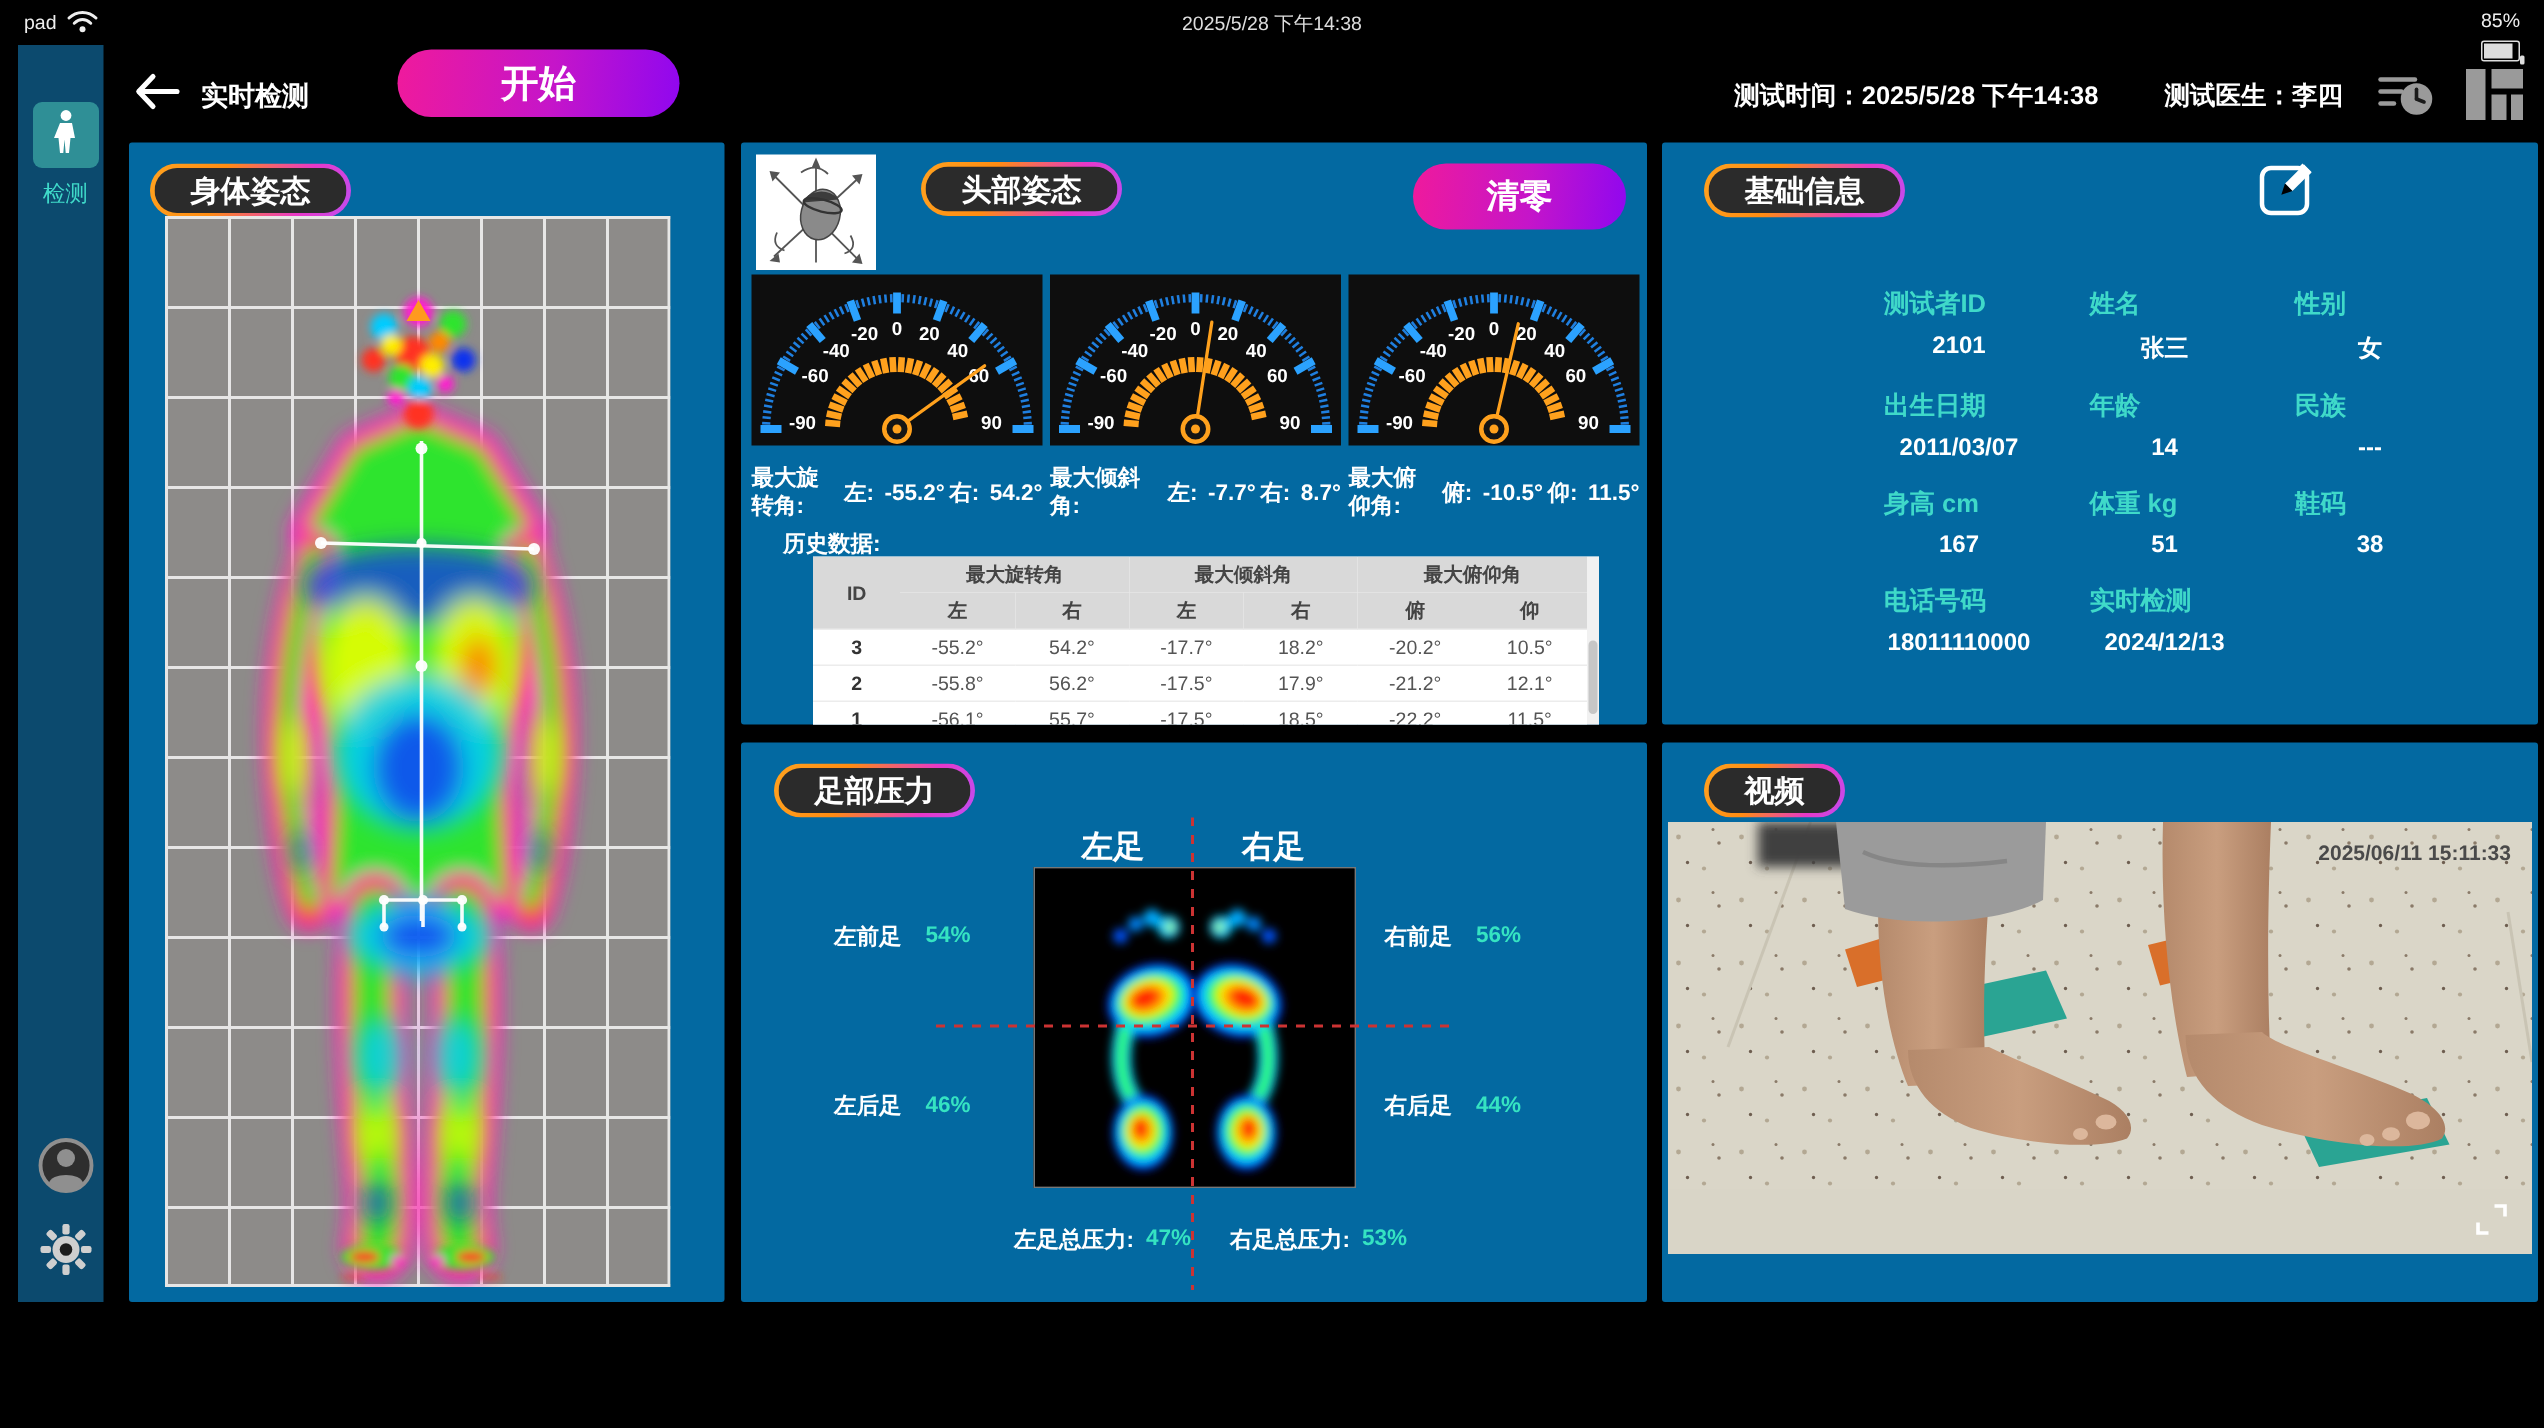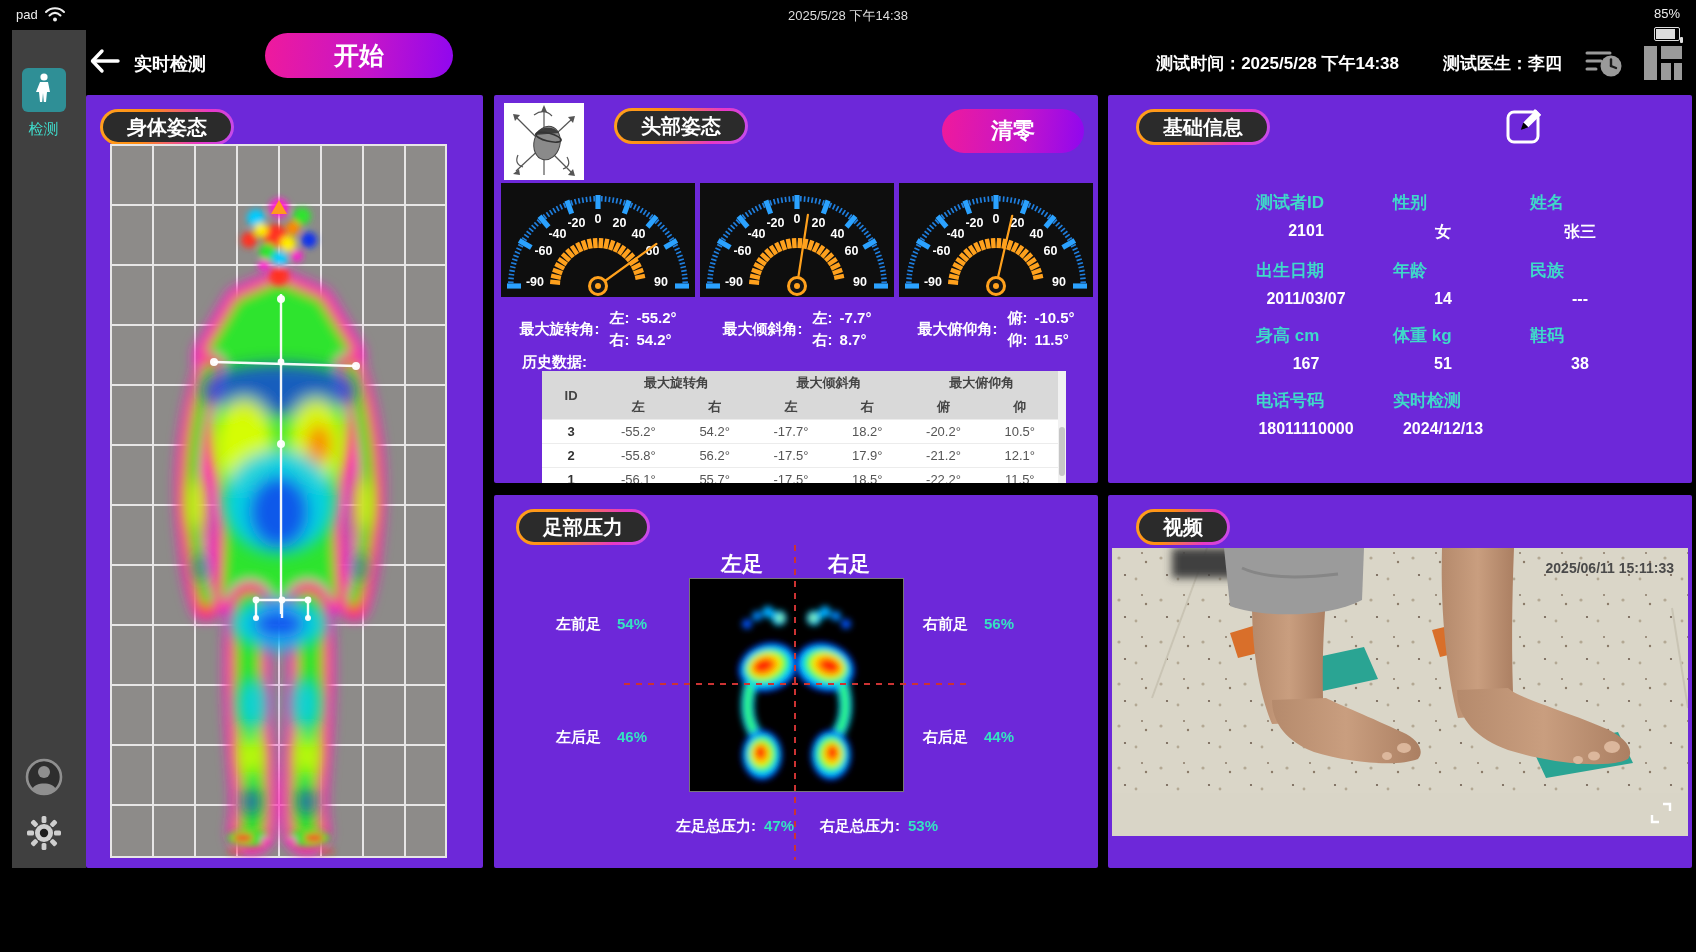--- a/index.html
+++ b/index.html
@@ -17,48 +17,48 @@
   #header{position:absolute;left:0;top:30px;width:1696px;height:65px;}
   #back-btn{position:absolute;left:88px;top:16px;width:34px;height:30px;cursor:pointer;}
   #page-title{position:absolute;left:134px;top:22px;font-size:18px;font-weight:bold;}
   .grad-btn{background:linear-gradient(95deg,#ef1a9c 0%,#c515c9 55%,#9007ef 100%);
     border:none;border-radius:23px;color:#fff;font-weight:bold;cursor:pointer;
     display:flex;align-items:center;justify-content:center;font-family:inherit;}
   #start-btn{position:absolute;left:265px;top:3px;width:188px;height:45px;font-size:25px;}
   #header-right{position:absolute;right:134px;top:22px;display:flex;gap:44px;font-size:17px;font-weight:bold;white-space:nowrap;}
   #header-icons{position:absolute;right:12px;top:14px;display:flex;gap:18px;align-items:center;}
   
-  #sidebar{position:absolute;left:12px;top:30px;width:74px;height:838px;background:#404040;}
+  #sidebar{position:absolute;left:12px;top:30px;width:57px;height:838px;background:#0c4a6e;}
   #detect-btn{position:absolute;left:10px;top:38px;width:44px;height:44px;background:#2f8f96;border-radius:6px;
     display:flex;align-items:center;justify-content:center;cursor:pointer;}
   #detect-label{position:absolute;left:0;width:63px;top:90px;text-align:center;color:#3fd9c9;font-size:15px;}
   #profile-btn{position:absolute;left:13px;top:728px;width:38px;height:38px;cursor:pointer;}
   #settings-btn{position:absolute;left:14px;top:785px;width:36px;height:36px;cursor:pointer;}
   
-  .panel{position:absolute;background:#6d28d9;border-radius:2px;}
+  .panel{position:absolute;background:#0369a1;border-radius:2px;}
   #panel-body{left:86px;top:95px;width:397px;height:773px;}
   #panel-head{left:494px;top:95px;width:604px;height:388px;}
   #panel-foot{left:494px;top:495px;width:604px;height:373px;}
   #panel-info{left:1108px;top:95px;width:584px;height:388px;}
   #panel-video{left:1108px;top:495px;width:584px;height:373px;}
   .pill{display:inline-flex;align-items:center;justify-content:center;height:30px;padding:0 24px;
     border:3px solid transparent;border-radius:22px;font-size:20px;font-weight:bold;color:#fff;white-space:nowrap;
     background:linear-gradient(#2b2b2b,#2b2b2b) padding-box,linear-gradient(110deg,#ffa21f 0%,#ff8c12 35%,#e838c8 75%,#c04df0 100%) border-box;}
   
   #body-img{position:absolute;left:24px;top:49px;width:337px;height:714px;}
   
   #head-axes{position:absolute;left:10px;top:8px;width:80px;height:77px;background:#fff;}
   #head-pill{position:absolute;left:120px;top:13px;}
   #reset-btn{position:absolute;left:448px;top:14px;width:142px;height:44px;font-size:22px;}
   #gauges{position:absolute;left:7px;top:88px;display:flex;gap:5px;}
   .gauge-block{width:194px;display:flex;flex-direction:column;align-items:center;}
   .gauge-svg{background:#0e0e0e;display:block;}
   .g-cap{margin-top:12px;display:flex;align-items:center;gap:10px;}
   .g-cap-label{font-size:15px;font-weight:bold;}
-  .g-rows{display:flex;flex-direction:column;gap:3px;font-size:15px;font-weight:bold;}
+  .g-rows{display:flex;gap:3px;font-size:15px;font-weight:bold;}
   .g-rows .k{margin-right:7px;}
   #history-label{position:absolute;left:28px;top:258px;font-size:15px;font-weight:bold;}
   #history-table-wrap{position:absolute;left:48px;top:276px;width:524px;height:112px;background:#fff;overflow:hidden;}
   #history-table{border-collapse:collapse;width:516px;table-layout:fixed;color:#444;}
   #history-table th{background:#d9d9d9;font-size:13px;font-weight:bold;padding:3px 2px;}
   #history-table td{background:#fff;font-size:13px;padding:4px 2px;text-align:center;border-top:1px solid #ececec;color:#555;}
   #history-table td.idc{font-weight:bold;color:#333;}
   .tbl-scroll{position:absolute;right:0;top:0;bottom:0;width:8px;background:#f1f1f1;}
   .tbl-thumb{position:absolute;left:1px;width:6px;top:50%;height:44%;background:#c6c6c6;border-radius:3px;}
   
@@ -891,26 +891,26 @@
         </g>
       <polygon points="30,2 36,8 33,11 27,5" fill="#fff"></polygon>
     </svg>
   </span>
   <div id="info-grid">
       <div class="field">
         <div class="f-label">测试者ID</div>
         <div class="f-value">2101</div>
       </div>
       <div class="field">
+        <div class="f-label">姓名</div>
+        <div class="f-value">张三</div>
+      </div>
+      <div class="field">
         <div class="f-label">性别</div>
         <div class="f-value">女</div>
-      </div>
-      <div class="field">
-        <div class="f-label">姓名</div>
-        <div class="f-value">张三</div>
       </div>
       <div class="field">
         <div class="f-label">出生日期</div>
         <div class="f-value">2011/03/07</div>
       </div>
       <div class="field">
         <div class="f-label">年龄</div>
         <div class="f-value">14</div>
       </div>
       <div class="field">

